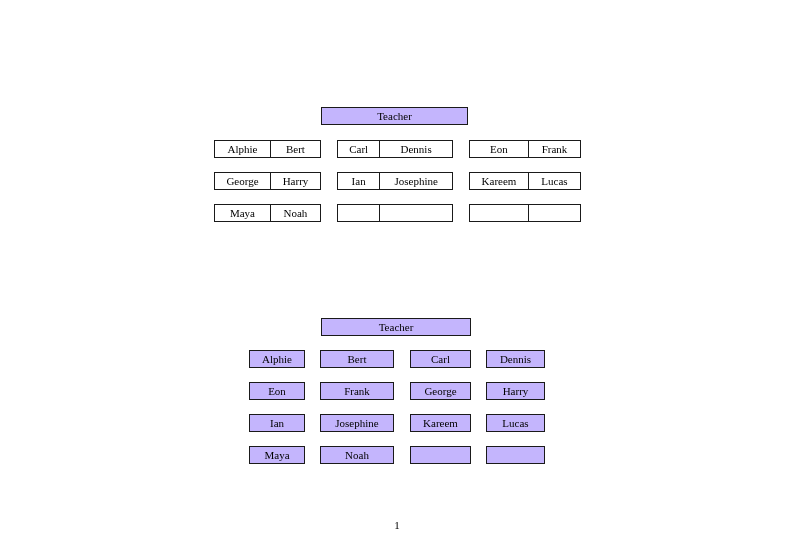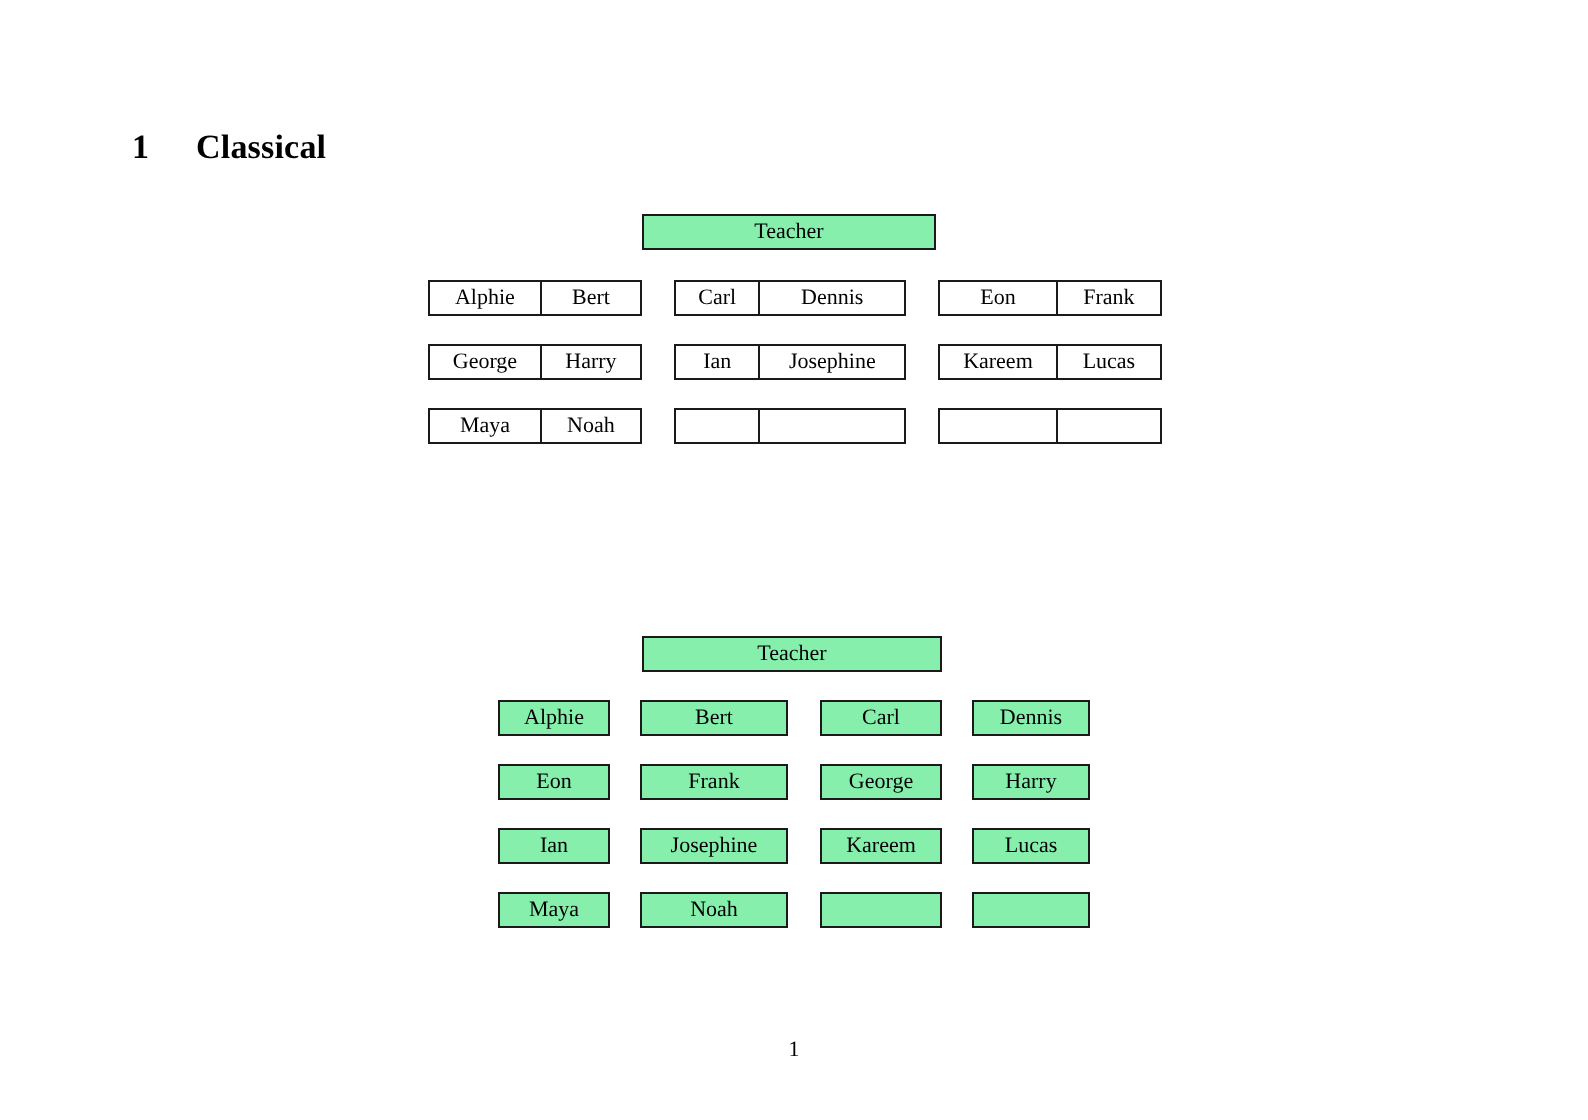--- a/index.html
+++ b/index.html
@@ -35,21 +35,21 @@
     width: 32px;
   }
   #heading-classical   { left: 66px; top: 64px; }
   #heading-distributed { left: 66px; top: 275px; }
 
   
   .box {
     position: absolute;
     box-sizing: border-box;
     border: 1px solid #1a1a1a;
-    background: #86efac;
+    background: #c4b5fd;
     font-size: 11px;
     line-height: 17px;
     height: 18px;
     text-align: center;
     white-space: nowrap;
     overflow: hidden;
   }
 
   
   .teacher-box {
@@ -85,23 +85,20 @@
     top: 519px;
     text-align: center;
     font-size: 11px;
   }
 </style>
 </head>
 <body>
 
 <div class="page">
 
-  <div class="section-heading" id="heading-classical">
-    <span class="sec-num">1</span><span>Classical</span>
-  </div>
 
   <div class="box teacher-box" style="left:321px; top:107px; width:147px;">Teacher</div>
 
   <div class="pair-table" style="left:214px; top:140px; width:107px;">
     <div class="cell" style="width:56px;">Alphie</div>
     <div class="cell" style="width:51px;">Bert</div>
   </div>
   <div class="pair-table" style="left:214px; top:172px; width:107px;">
     <div class="cell" style="width:56px;">George</div>
     <div class="cell" style="width:51px;">Harry</div>

